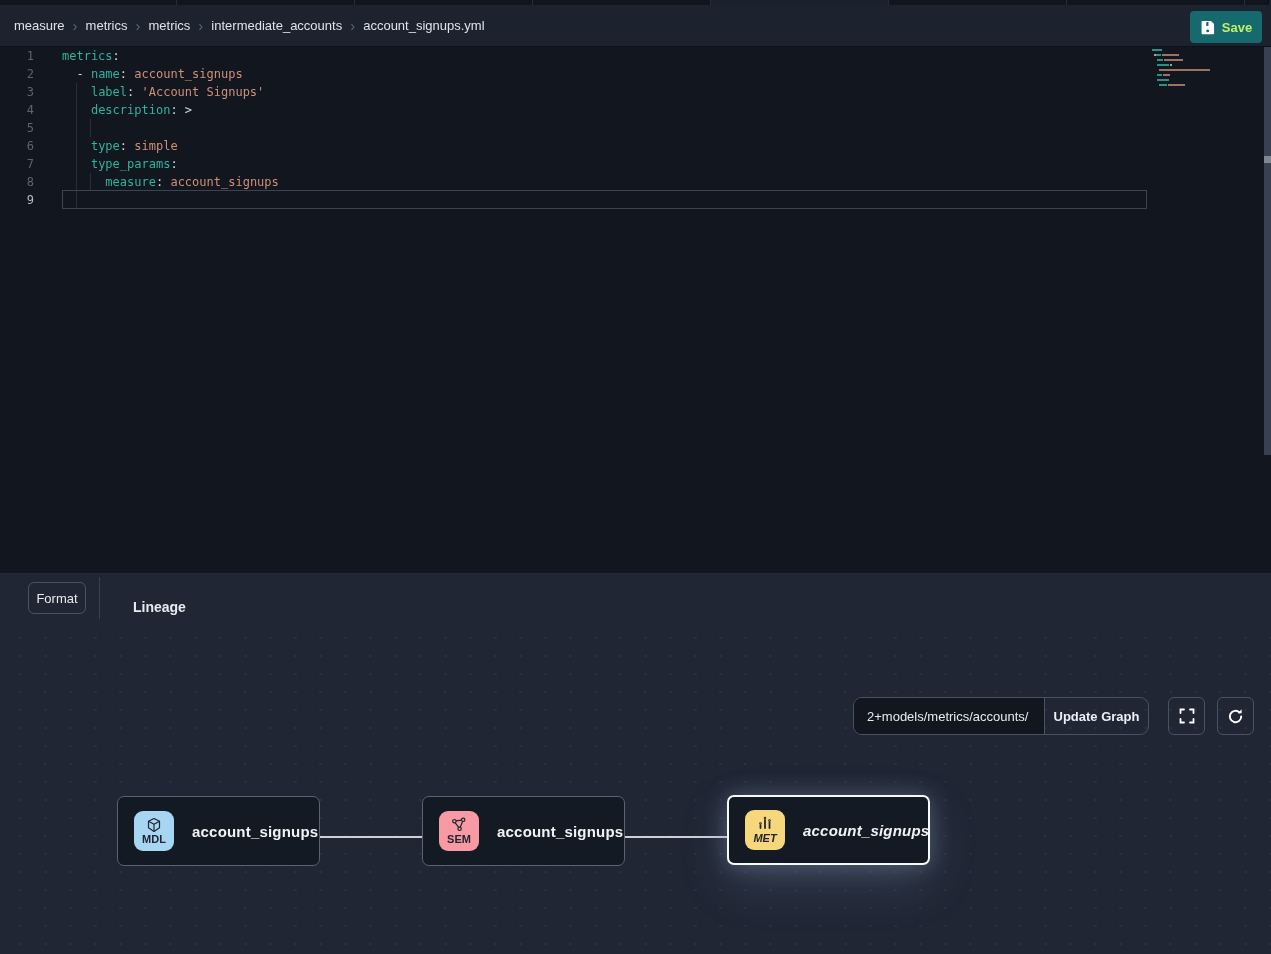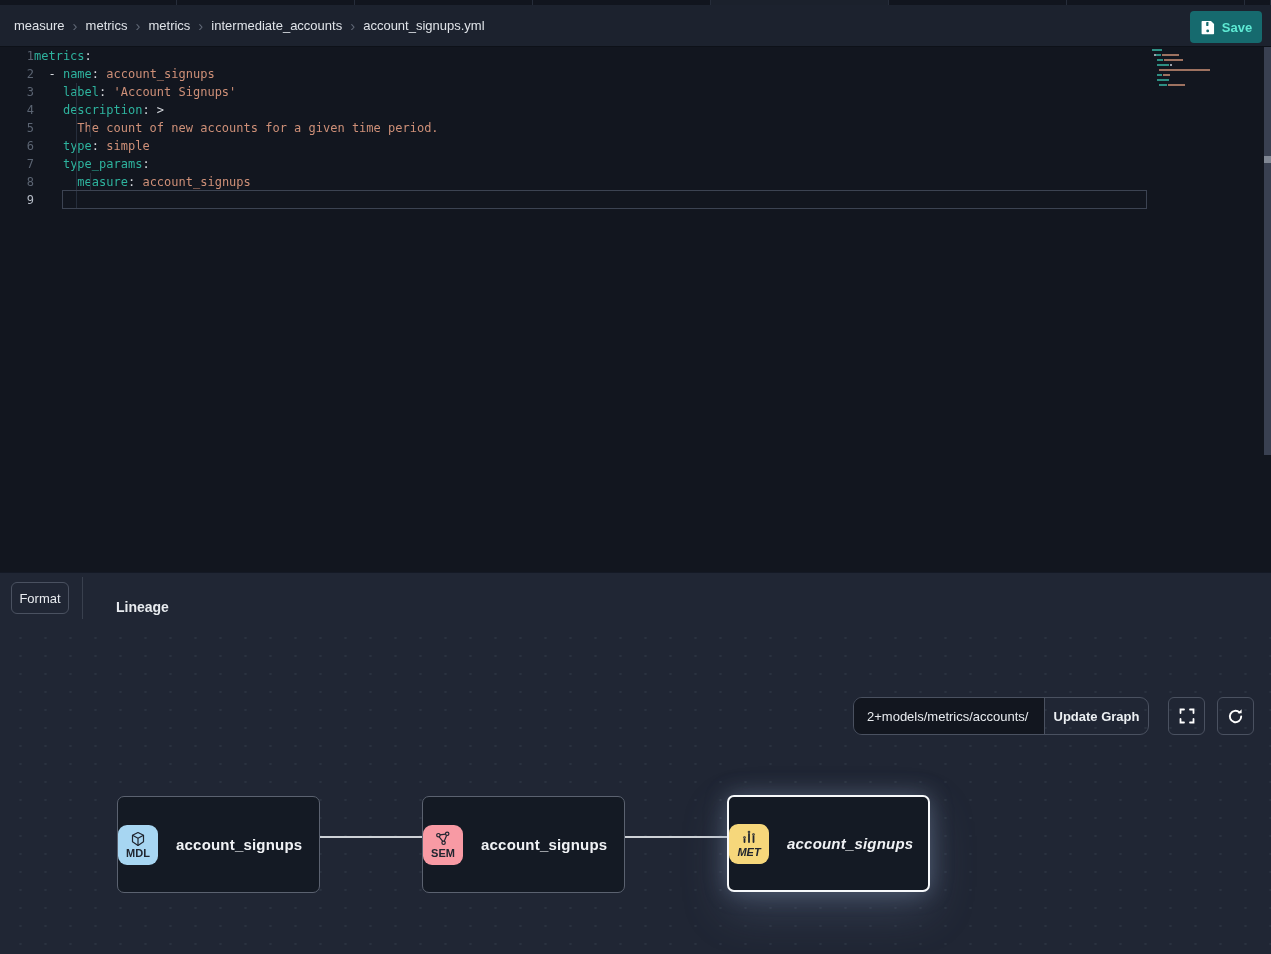--- a/index.html
+++ b/index.html
@@ -10,51 +10,51 @@
   .topstrip { height:5px; display:flex; background:#0f131c; }
   .topstrip .seg { height:100%; border-right:1px solid #262d3a; background:#11151e; flex:none; }
   .topstrip .seg.active { background:#1b212c; }
 
   
   .crumbbar { height:42px; background:#1c222e; display:flex; align-items:center;
               padding-left:14px; position:relative; border-bottom:1px solid #0d1118; }
   .crumb { font-size:13px; color:#dfe3e8; cursor:pointer; }
   .crumb-sep { color:#5f6775; margin:0 8px; font-size:15px; line-height:1; }
   .save-btn { position:absolute; right:9px; top:6px; height:32px; width:72px;
-              background:#166a6e; border:none; border-radius:4px; color:#5eead4;
+              background:#166a6e; border:none; border-radius:4px; color:#bef264;
               font-size:13px; font-weight:700; display:flex; align-items:center;
               justify-content:center; gap:7px; cursor:pointer; font-family:inherit; }
 
   
   .editor { position:relative; height:525px; background:#12161f; overflow:hidden; }
   .crow { height:18px; line-height:18px; display:flex; white-space:pre;
           font-family:"DejaVu Sans Mono",monospace; font-size:12px; }
   .ln { width:34px; text-align:right; color:#5b6472; flex:none; }
   .crow.activeline .ln { color:#b6bcc6; }
-  .ctext { color:#d6d9de; }
+  .ctext { margin-left:28px; color:#d6d9de; }
   .tok-k { color:#2eb39e; }
   .tok-v { color:#cf9078; }
   .tok-p { color:#d6d9de; }
   .cur-line-box { position:absolute; left:62px; top:143px; width:1085px; height:19px;
                   border:1px solid #3c4352; pointer-events:none; }
   .iguide { position:absolute; width:1px; background:#262e3c; pointer-events:none; }
   .minimap { position:absolute; left:1152px; top:2px; width:60px; }
   .mrow { display:flex; height:2px; margin-bottom:3px; }
   .m-k { background:#2e8f83; height:2px; }
   .m-v { background:#9e7260; height:2px; }
   .m-p { background:#9aa0aa; height:2px; }
   .m-sp { height:2px; }
   .scrolltrack { position:absolute; right:0; top:0; width:7px; height:408px; background:#394051; }
   .scrollthumb { position:absolute; top:109px; left:0; width:7px; height:7px; background:#808794; }
 
   
   .panel { height:382px; background:#202634; border-top:1px solid #141925;
            display:flex; flex-direction:column; }
   .tabsrow { height:50px; display:flex; align-items:center; flex:none; }
-  .format-btn { margin-left:11px; width:58px; height:32px; background:transparent;
+  .format-btn { margin-left:28px; width:58px; height:32px; background:transparent;
                 border:1px solid #4a5160; border-radius:6px; color:#e8ebef;
                 font-size:13px; font-family:inherit; cursor:pointer; }
   .vdivider { width:1px; height:42px; background:#39404e; margin-left:13px; }
   .tab { height:50px; padding:0 18px; margin-left:15px; display:flex; align-items:center;
          font-size:14px; font-weight:700; color:#e8ebef; cursor:pointer;
          border-bottom:2px solid transparent; }
   .tab.active { border-bottom-color:#9aa2ae;margin-top:20px; }
 
   
   .lineage { position:relative; flex:1; background-color:#202634;
@@ -67,23 +67,23 @@
   .update-btn { width:104px; height:100%; background:transparent; border:none;
                 border-left:1px solid #4a5160; color:#ecEFf3; color:#ecf0f3;
                 font-size:13px; font-weight:700; font-family:inherit; cursor:pointer; }
   .icon-btn { width:37px; height:38px; border:1px solid #4a5160; border-radius:6px;
               background:transparent; display:flex; align-items:center; justify-content:center;
               cursor:pointer; }
   .icon-btn.fullscreen { margin-left:19px; }
   .icon-btn.refresh { margin-left:12px; }
 
   .edge { position:absolute; height:2px; background:#cdd1d6; top:213px; }
-  .node { position:absolute; top:173px; width:203px; height:97px; background:#141a24;
+  .node { position:absolute; top:173px; width:203px; height:70px; background:#141a24;
           border:1px solid #5b6270; border-radius:7px; display:flex; align-items:center;
-          padding-left:0; cursor:pointer; }
+          padding-left:16px; cursor:pointer; }
   .node.selected { border:2px solid #f7f9fb; top:172px;
                    box-shadow:0 0 22px rgba(150,170,200,.35), 0 18px 45px rgba(110,130,160,.28);font-style:italic; }
   .badge { width:40px; height:40px; border-radius:9px; display:flex; flex-direction:column;
            align-items:center; justify-content:center; color:#20252f; flex:none; }
   .badge .btext { font-size:11px; font-weight:700; margin-top:1px; line-height:1; }
   .nlabel { margin-left:18px; font-size:15px; font-weight:700; color:#f0f2f5; letter-spacing:.2px; }
 </style>
 </head>
 <body>
 
@@ -121,21 +121,21 @@
     <span>Save</span>
   </button>
 </div>
 
 <div class="editor">
   <div id="code-lines">
       <div class="crow"><span class="ln">1</span><span class="ctext"><span class="tok-k">metrics</span><span class="tok-p">:</span></span></div>
       <div class="crow"><span class="ln">2</span><span class="ctext"><span class="tok-p">  - </span><span class="tok-k">name</span><span class="tok-p">:</span><span class="tok-p"> </span><span class="tok-v">account_signups</span></span></div>
       <div class="crow"><span class="ln">3</span><span class="ctext"><span class="tok-p">    </span><span class="tok-k">label</span><span class="tok-p">:</span><span class="tok-p"> </span><span class="tok-v">'Account Signups'</span></span></div>
       <div class="crow"><span class="ln">4</span><span class="ctext"><span class="tok-p">    </span><span class="tok-k">description</span><span class="tok-p">:</span><span class="tok-p"> </span><span class="tok-p">&gt;</span></span></div>
-      <div class="crow"><span class="ln">5</span><span class="ctext"><span class="tok-p">      </span><span class="tok-v">The count of new accounts for a given time period.</span></span></div>
+      <div class="crow"><span class="ln">5</span><span class="ctext"><span class="tok-p">      </span></span></div>
       <div class="crow"><span class="ln">6</span><span class="ctext"><span class="tok-p">    </span><span class="tok-k">type</span><span class="tok-p">:</span><span class="tok-p"> </span><span class="tok-v">simple</span></span></div>
       <div class="crow"><span class="ln">7</span><span class="ctext"><span class="tok-p">    </span><span class="tok-k">type_params</span><span class="tok-p">:</span></span></div>
       <div class="crow"><span class="ln">8</span><span class="ctext"><span class="tok-p">      </span><span class="tok-k">measure</span><span class="tok-p">:</span><span class="tok-p"> </span><span class="tok-v">account_signups</span></span></div>
       <div class="crow activeline"><span class="ln">9</span><span class="ctext"></span></div>
     </div>
   <div class="iguide" style="left:76px; top:36px; height:126px;"></div>
   <div class="iguide" style="left:90px; top:72px; height:18px;"></div>
   <div class="iguide" style="left:90px; top:126px; height:18px;"></div>
   <div class="cur-line-box"></div>
   <div class="minimap" id="minimap">

